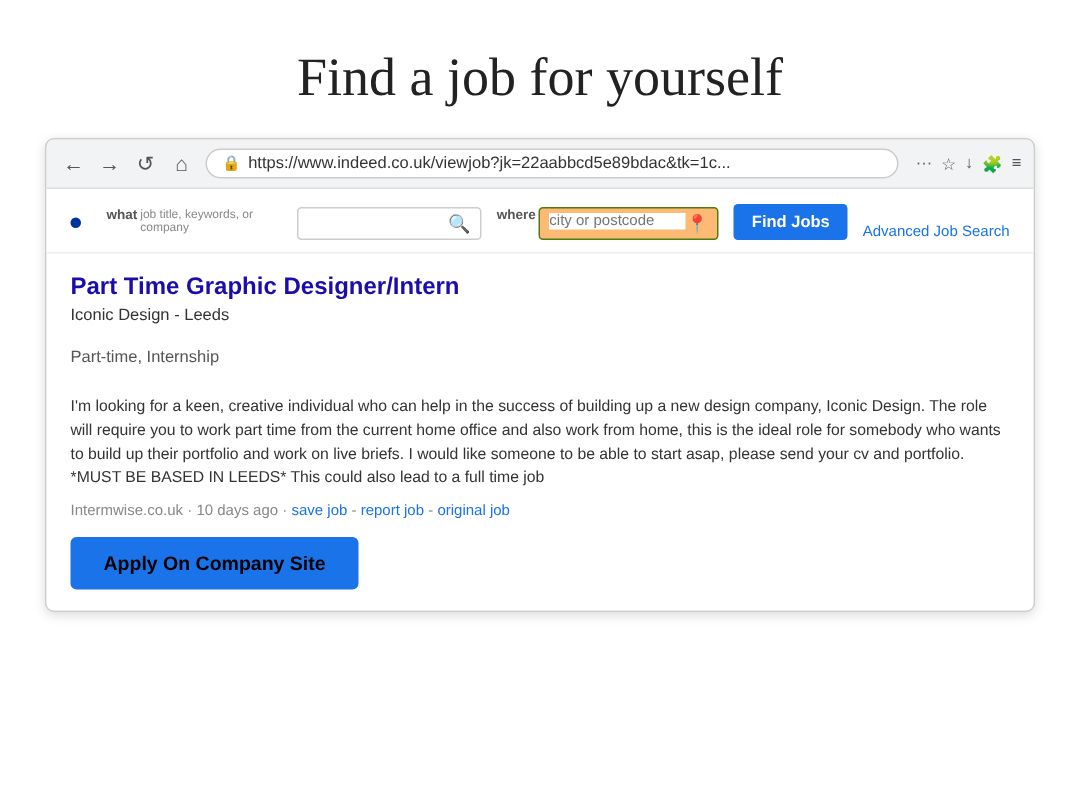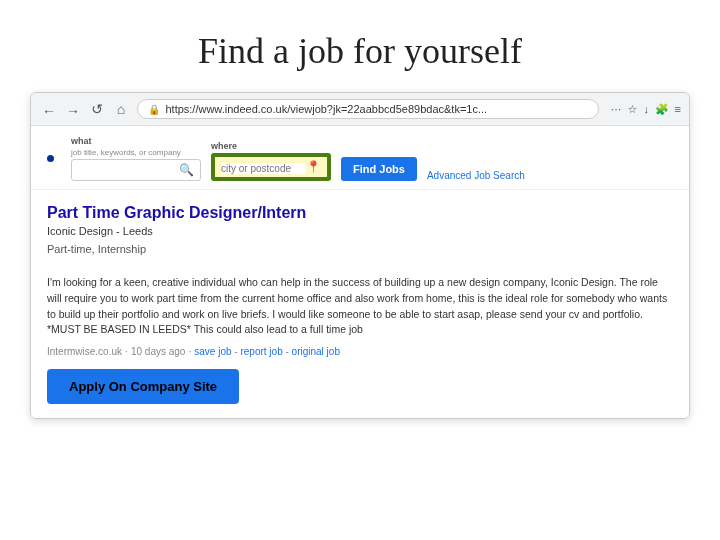--- a/index.html
+++ b/index.html
@@ -126,21 +126,20 @@
 
     .search-section {
       display: flex;
       align-items: flex-end;
       gap: 10px;
       flex: 1;
     }
 
     .search-field {
       display: flex;
-      flex-direction: column;
       gap: 2px;
     }
 
     .search-label {
       font-size: 9px;
       color: #555;
       font-weight: bold;
     }
 
     .search-sublabel {
@@ -167,25 +166,25 @@
     }
 
     .search-icon-btn {
       color: #555;
       font-size: 12px;
       cursor: pointer;
     }
 
     .location-input-wrapper {
       display: flex;
-      align-items: flex-end;
-      border: 4px solid #4d7c0f;
+      align-items: flex-start;
+      border: 1px solid #4d7c0f;
       border-radius: 3px;
       padding: 3px 6px;
-      background: #fef9c3;
+      background: #fdba74;
       width: 120px;
     }
 
     .location-input-wrapper input {
       border: none;
       outline: none;
       font-size: 10px;
       width: 100%;
       color: #333;
     }
@@ -229,21 +228,21 @@
     .job-title {
       font-size: 16px;
       font-weight: bold;
       color: #1a0dab;
       margin-bottom: 3px;
     }
 
     .job-company {
       font-size: 11px;
       color: #333;
-      margin-bottom: 6px;
+      margin-bottom: 16px;
     }
 
     .job-type {
       font-size: 11px;
       color: #555;
       margin-bottom: 20px;
     }
 
     .job-description {
       font-size: 10.5px;

